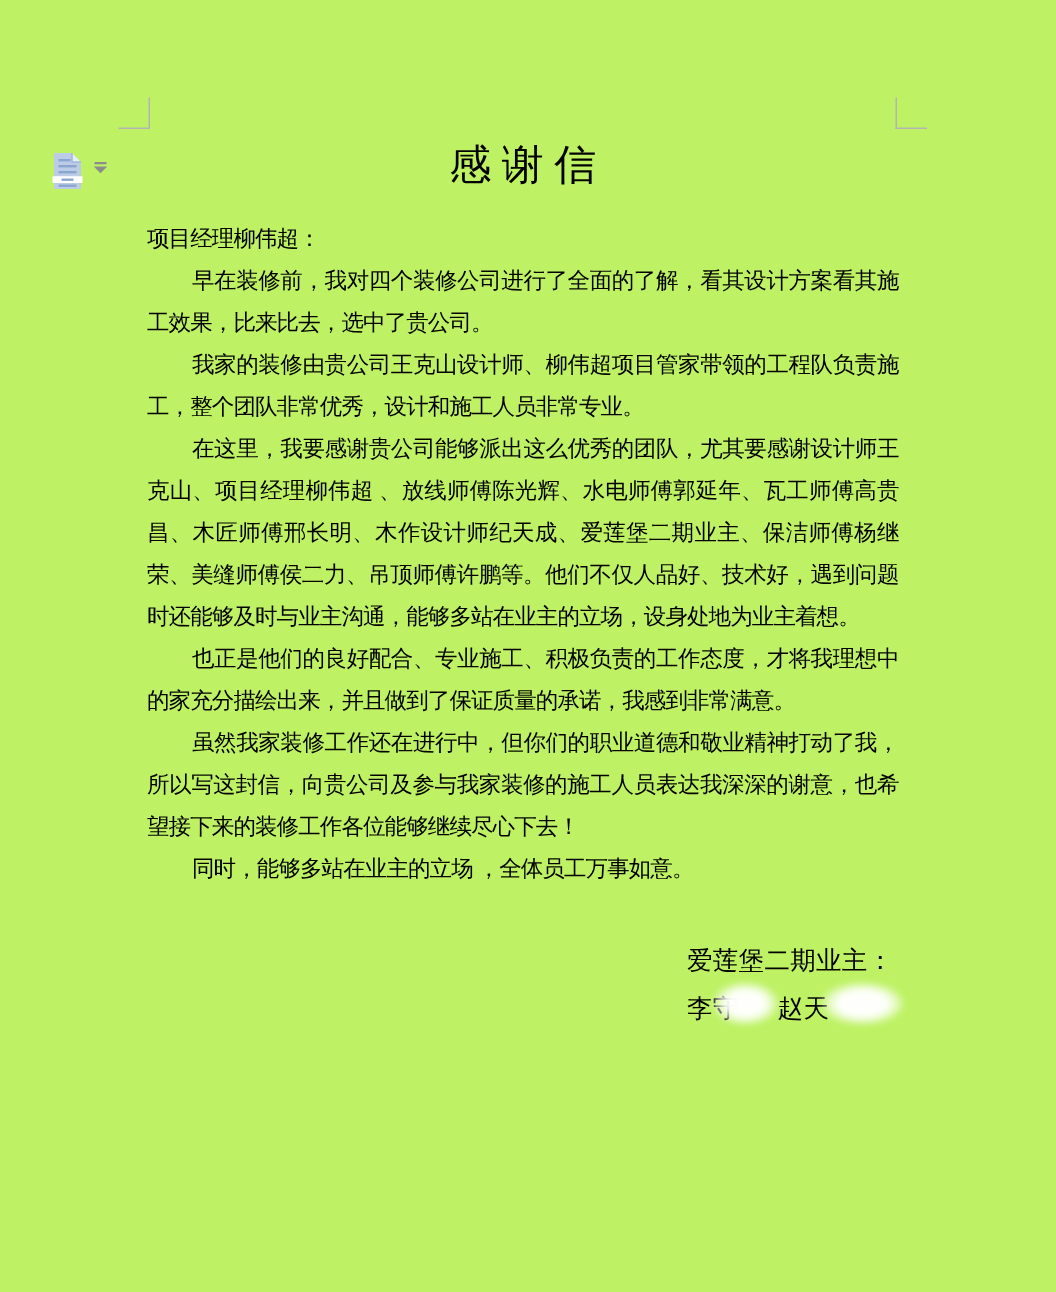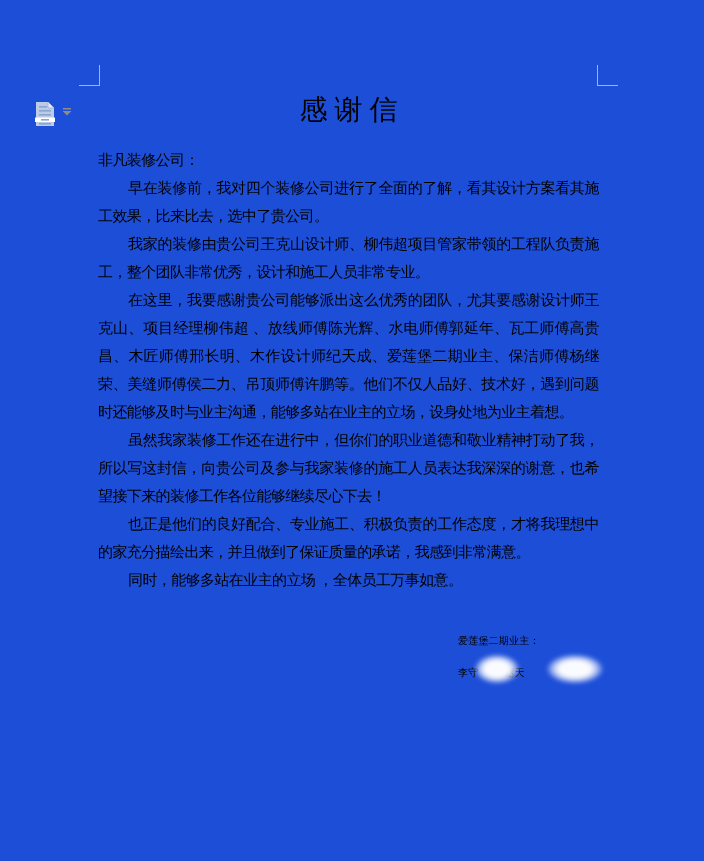--- a/index.html
+++ b/index.html
@@ -4,21 +4,21 @@
 <style>
   * { margin: 0; padding: 0; box-sizing: border-box; }
   html, body {
     width: 704px; height: 861px;
     background: #ffffff;
     font-family: "Liberation Serif", "DejaVu Serif", serif;
   }
   .page {
     position: relative;
     width: 704px; height: 861px;
-    background: #1d4ed8;
+    background: #bef264;
     overflow: hidden;
   }
 
   
   .mark { position: absolute; width: 21px; height: 21px; }
   .mark-tl { left: 79px; top: 65px; border-right: 1px solid #b4b4b4; border-bottom: 1px solid #b4b4b4; }
   .mark-tr { left: 597px; top: 65px; border-left: 1px solid #b4b4b4; border-bottom: 1px solid #b4b4b4; }
 
   
   .paste-btn {
@@ -52,21 +52,21 @@
     line-height: 28px;
     letter-spacing: -0.6px;
     text-align: justify;
   }
   .body-text p { text-indent: 2em; }
   .body-text p.salutation { text-indent: 0; }
 
   .signature {
     margin-top: 31px;
     margin-left: 360px;
-    font-size: 10px;
+    font-size: 17px;
     line-height: 32px;
     letter-spacing: 0.2px;
   }
   .sig-names { position: relative; white-space: nowrap; }
   .sig-gap { display: inline-block; width: 26px; }
   
   .redact {
     position: absolute; top: -3px; height: 30px;
     background: radial-gradient(closest-side, rgba(255,255,255,0.98) 55%, rgba(255,255,255,0.55) 80%, rgba(255,255,255,0) 100%);
     filter: blur(2px);
@@ -103,27 +103,27 @@
       <rect x="1" y="0" width="8" height="1.5" fill="#8c8c8c"></rect>
       <path d="M0.5 3 L9.5 3 L5 7.5 Z" fill="#8c8c8c"></path>
     </svg>
   </div>
 
   <div class="content">
 
     <h1 class="title">感谢信</h1>
 
     <div class="body-text">
-      <p class="salutation">非凡装修公司：</p>
+      <p class="salutation">项目经理柳伟超：</p>
       <div>
           <p>早在装修前，我对四个装修公司进行了全面的了解，看其设计方案看其施工效果，比来比去，选中了贵公司。</p>
           <p>我家的装修由贵公司王克山设计师、柳伟超项目管家带领的工程队负责施工，整个团队非常优秀，设计和施工人员非常专业。</p>
           <p>在这里，我要感谢贵公司能够派出这么优秀的团队，尤其要感谢设计师王克山、项目经理柳伟超 、放线师傅陈光辉、水电师傅郭延年、瓦工师傅高贵昌、木匠师傅邢长明、木作设计师纪天成、爱莲堡二期业主、保洁师傅杨继荣、美缝师傅侯二力、吊顶师傅许鹏等。他们不仅人品好、技术好，遇到问题时还能够及时与业主沟通，能够多站在业主的立场，设身处地为业主着想。</p>
+          <p>也正是他们的良好配合、专业施工、积极负责的工作态度，才将我理想中的家充分描绘出来，并且做到了保证质量的承诺，我感到非常满意。</p>
           <p>虽然我家装修工作还在进行中，但你们的职业道德和敬业精神打动了我，所以写这封信，向贵公司及参与我家装修的施工人员表达我深深的谢意，也希望接下来的装修工作各位能够继续尽心下去！</p>
-          <p>也正是他们的良好配合、专业施工、积极负责的工作态度，才将我理想中的家充分描绘出来，并且做到了保证质量的承诺，我感到非常满意。</p>
           <p>同时，能够多站在业主的立场 ，全体员工万事如意。</p>
         </div>
     </div>
 
     <div class="signature">
       <div>爱莲堡二期业主：</div>
       <div class="sig-names">
         <span>李守</span><span class="sig-gap"></span><span>赵天</span>
         <span class="redact redact-1"></span>
         <span class="redact redact-2"></span>

